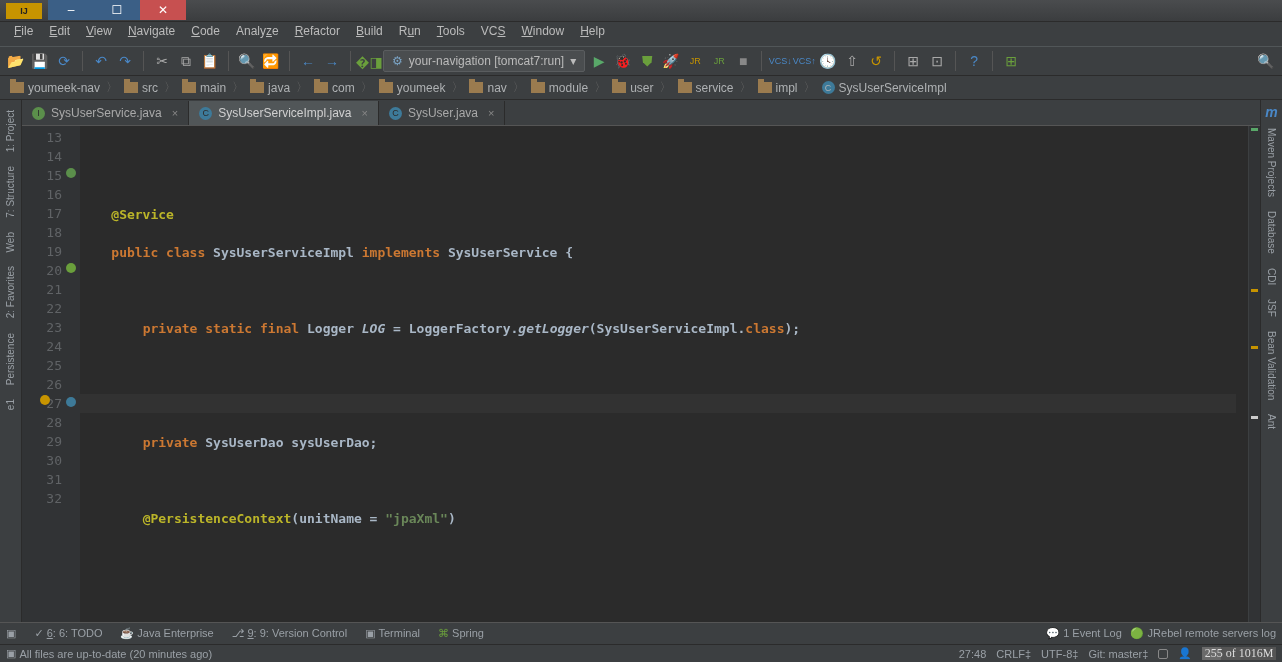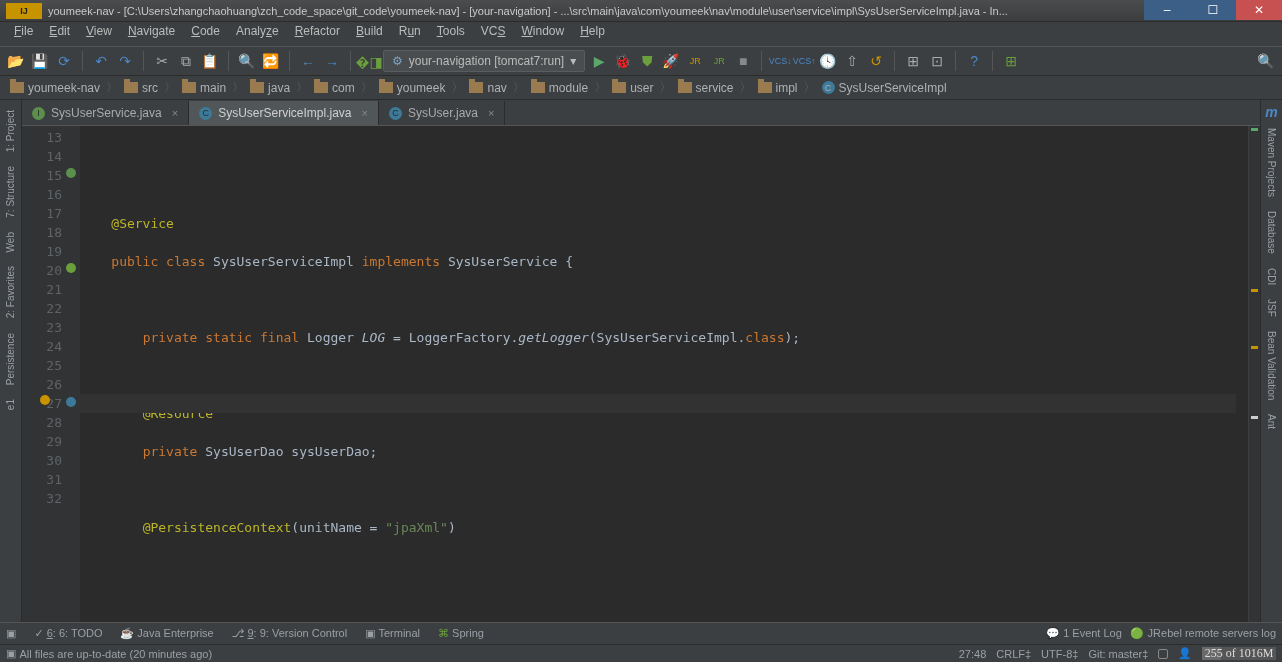--- a/index.html
+++ b/index.html
@@ -42,21 +42,21 @@
 .tabs{height:26px;background:#3c3f41;display:flex;align-items:flex-end;border-bottom:1px solid #555;}
 .tab{height:24px;display:flex;align-items:center;gap:6px;padding:0 10px;background:#3c3f41;color:#a9a9a9;border-right:1px solid #2b2b2b;}
 .tab.active{background:#515658;color:#d0d0d0;}
 .tab .tico{width:13px;height:13px;border-radius:50%;font-size:9px;display:flex;align-items:center;justify-content:center;color:#2b2b2b;}
 .tico.i{background:#5b8f4b;} .tico.c{background:#3d7a99;}
 .tab .x{color:#888;font-size:11px;margin-left:4px;}
 
 .editor{flex:1;display:flex;background:#2b2b2b;font-family:Consolas,monospace;font-size:13px;overflow:hidden;}
 .gutter{width:58px;background:#313335;color:#606366;text-align:right;padding-right:18px;line-height:19px;padding-top:2px;position:relative;}
 .gut-ico{position:absolute;right:2px;width:14px;height:14px;}
-.code{flex:1;padding-top:12px;line-height:19px;white-space:pre;color:#a9b7c6;position:relative;}
+.code{flex:1;padding-top:3px;line-height:19px;white-space:pre;color:#a9b7c6;position:relative;font-weight:bold;}
 .cur-line{position:absolute;left:0;right:12px;height:19px;background:#323232;}
 .kw{color:#cc7832;} .ann{color:#bbb529;} .str{color:#6a8759;} .it{font-style:italic;}
 .rmargin{width:12px;background:#313335;border-left:1px solid #3c3f41;position:relative;}
 .rmargin .mk{position:absolute;left:2px;right:2px;height:3px;}
 
 .tools{height:22px;background:#3c3f41;border-top:1px solid #555;display:flex;align-items:center;padding:0 6px;gap:18px;color:#9aa0a6;font-size:11px;}
 .tools .right{margin-left:auto;display:flex;gap:9px;}
 .tw u{text-decoration:underline;}
 
 .status{height:18px;background:#3c3f41;border-top:1px solid #2b2b2b;display:flex;align-items:center;padding:0 6px;color:#9aa0a6;font-size:11px;}
@@ -65,21 +65,20 @@
 .membar{width:74px;height:13px;background:#555;position:relative;color:#ddd;font-size:12px;display:flex;align-items:center;justify-content:center;font-family:Liberation Serif, serif;}
 .membar::before{content:'';position:absolute;inset:0;width:25%;background:#6a6a6a;}
 .membar span{position:relative;}
 svg{display:block;}
 </style>
 </head>
 <body>
 
 <div class="titlebar">
   <div class="ico">IJ</div>
-  <div class="title">youmeek-nav - [C:\Users\zhangchaohuang\zch_code_space\git_code\youmeek-nav] - [your-navigation] - ...\src\main\java\com\youmeek\nav\module\user\service\impl\SysUserServiceImpl.java - In...</div>
   <div class="win-btn win-min">‒</div>
   <div class="win-btn win-max">☐</div>
   <div class="win-btn win-close">✕</div>
 </div>
 
 <div class="menubar">
   <div class="mi"><u>F</u>ile</div>
   <div class="mi"><u>E</u>dit</div>
   <div class="mi"><u>V</u>iew</div>
   <div class="mi"><u>N</u>avigate</div>

